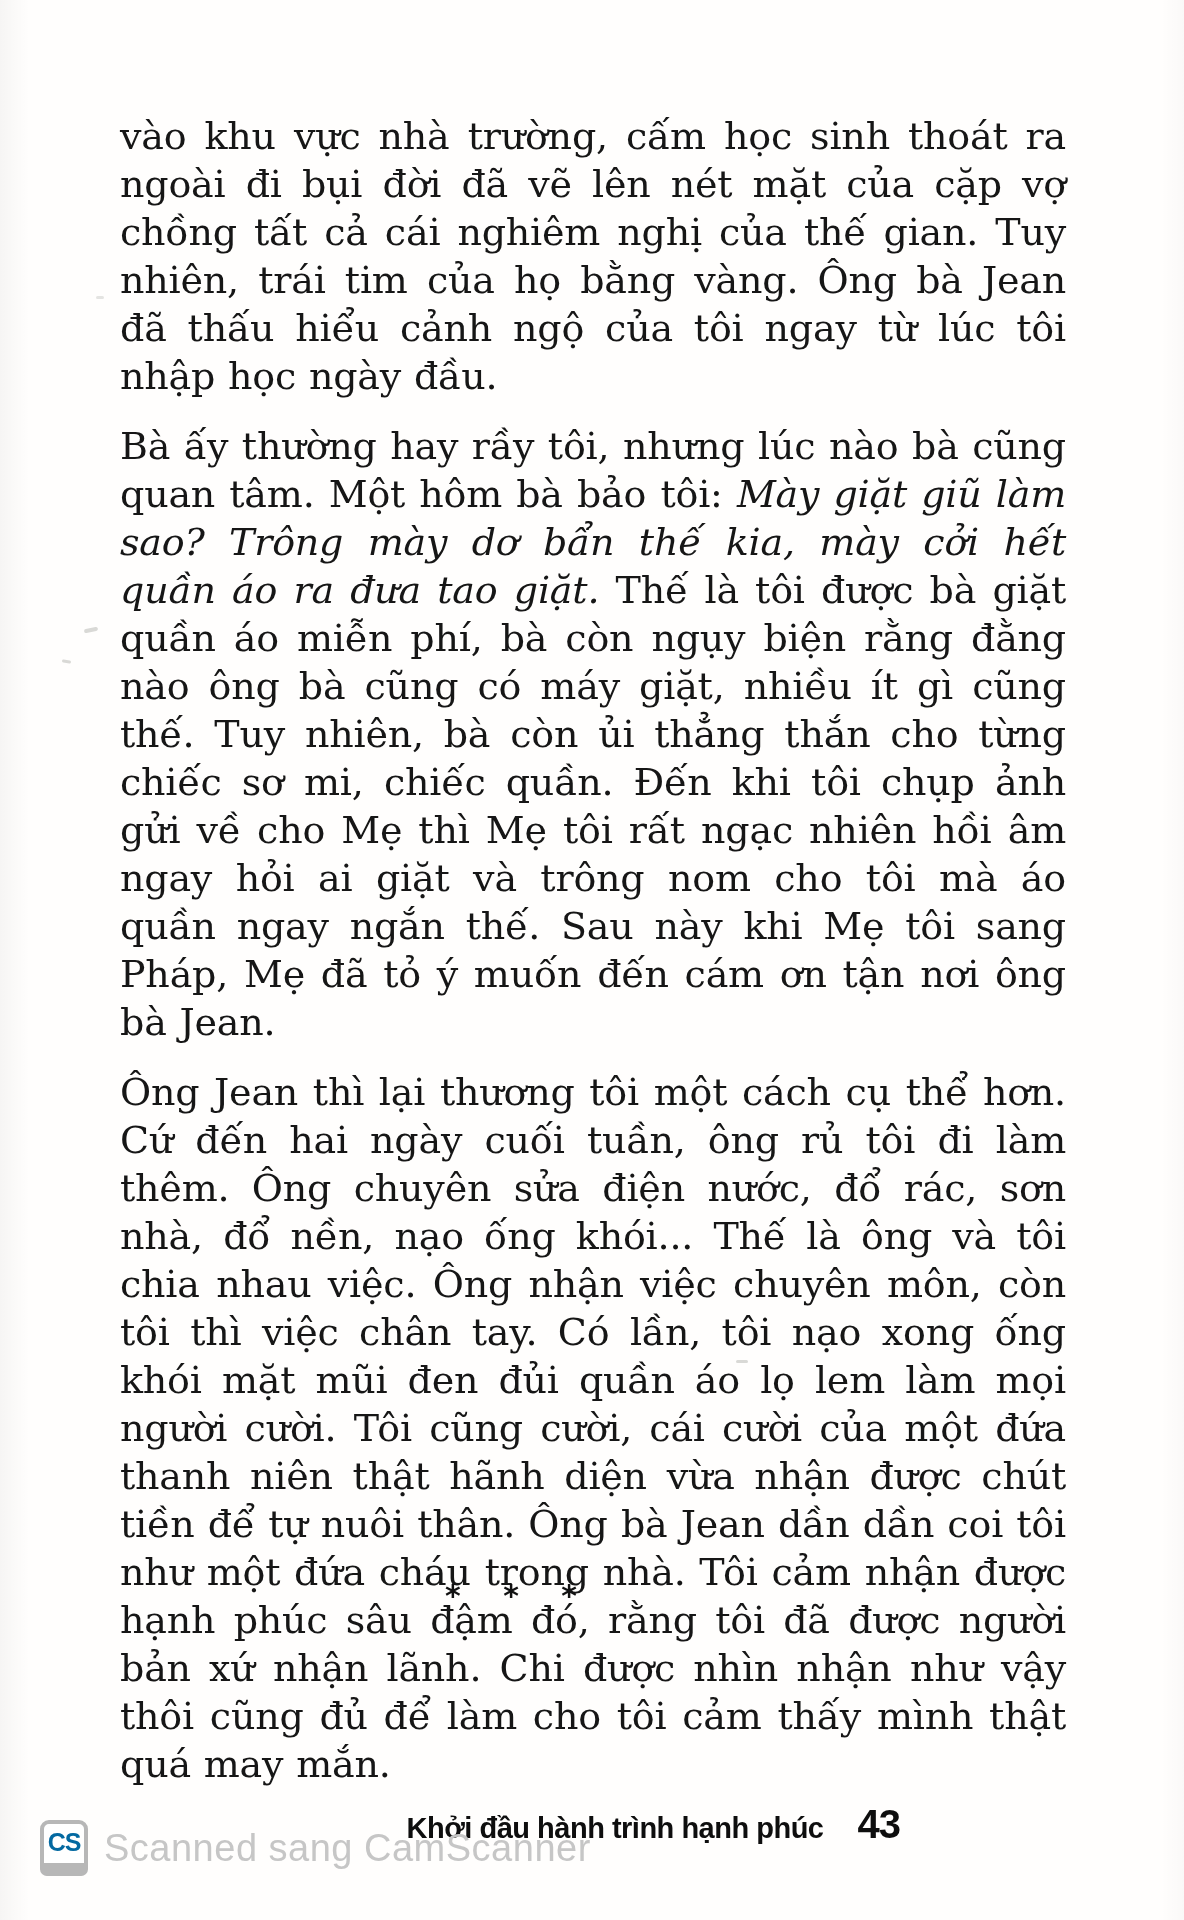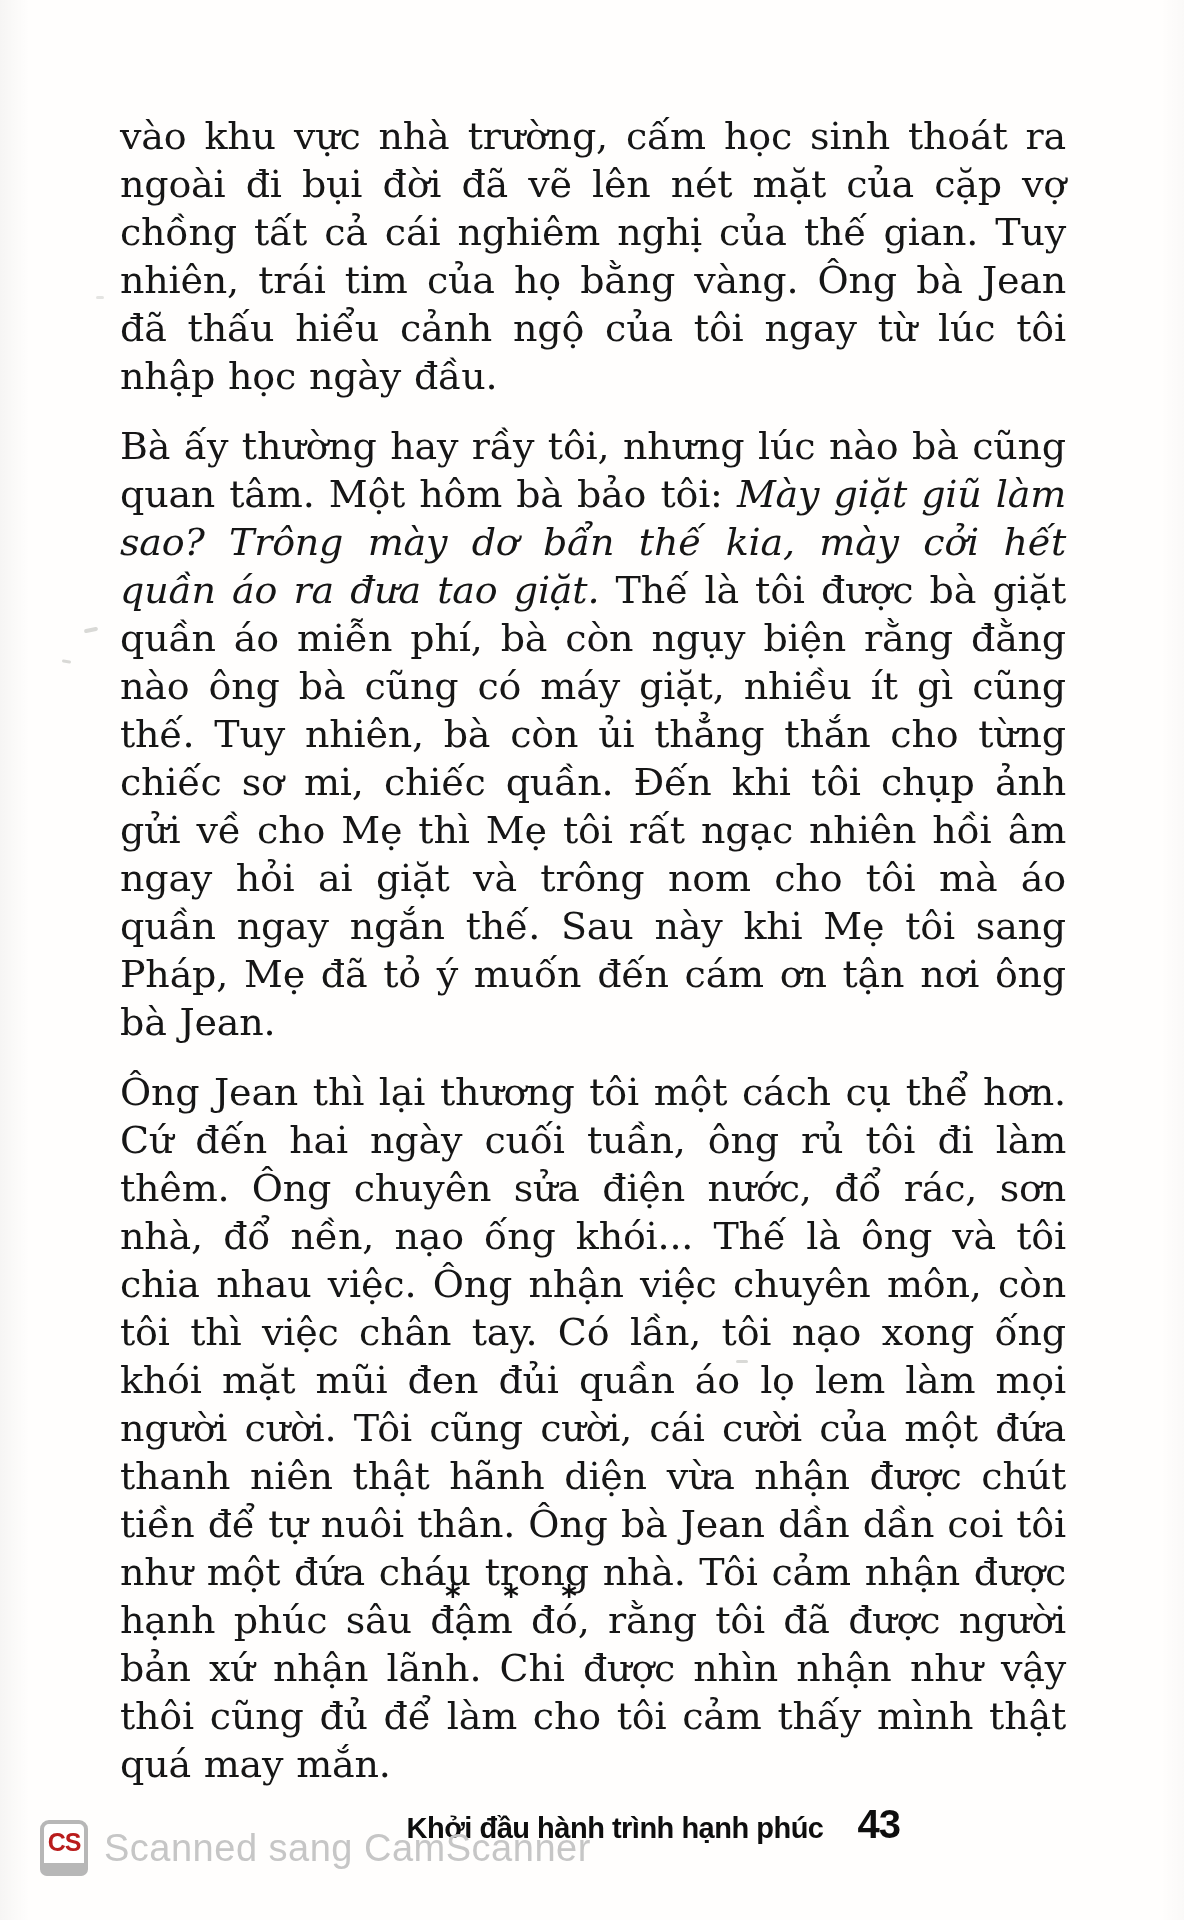--- a/index.html
+++ b/index.html
@@ -92,21 +92,21 @@
     display: block;
   }
   .cs-letters {
     position: absolute;
     top: 4px;
     left: 0;
     width: 100%;
     text-align: center;
     font-size: 25px;
     font-weight: bold;
-    color: #b91c1c;
+    color: #0369a1;
     letter-spacing: -1px;
   }
   .cs-band {
     position: absolute;
     left: -4px;
     bottom: -4px;
     width: 48px;
     height: 13px;
     background: #b7b7b7;
     border-radius: 0 0 7px 7px;

